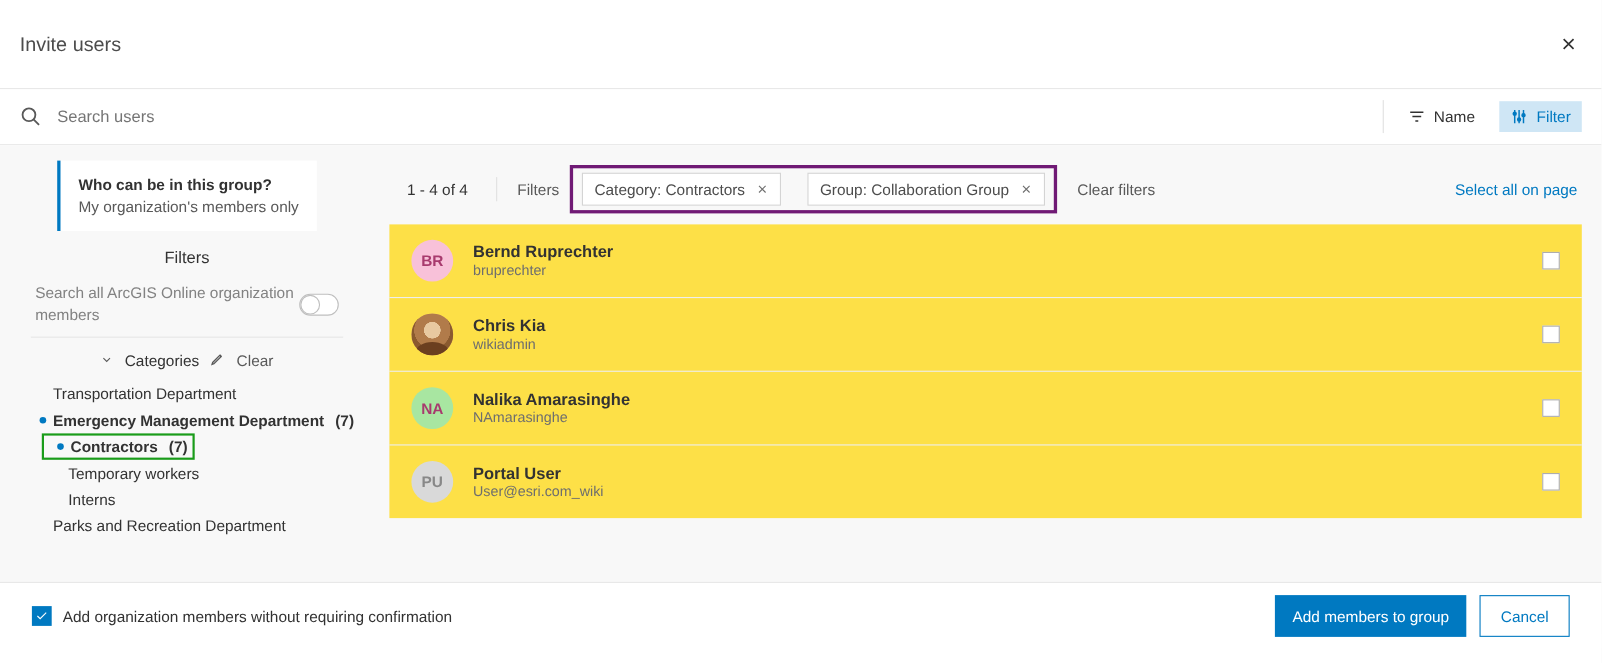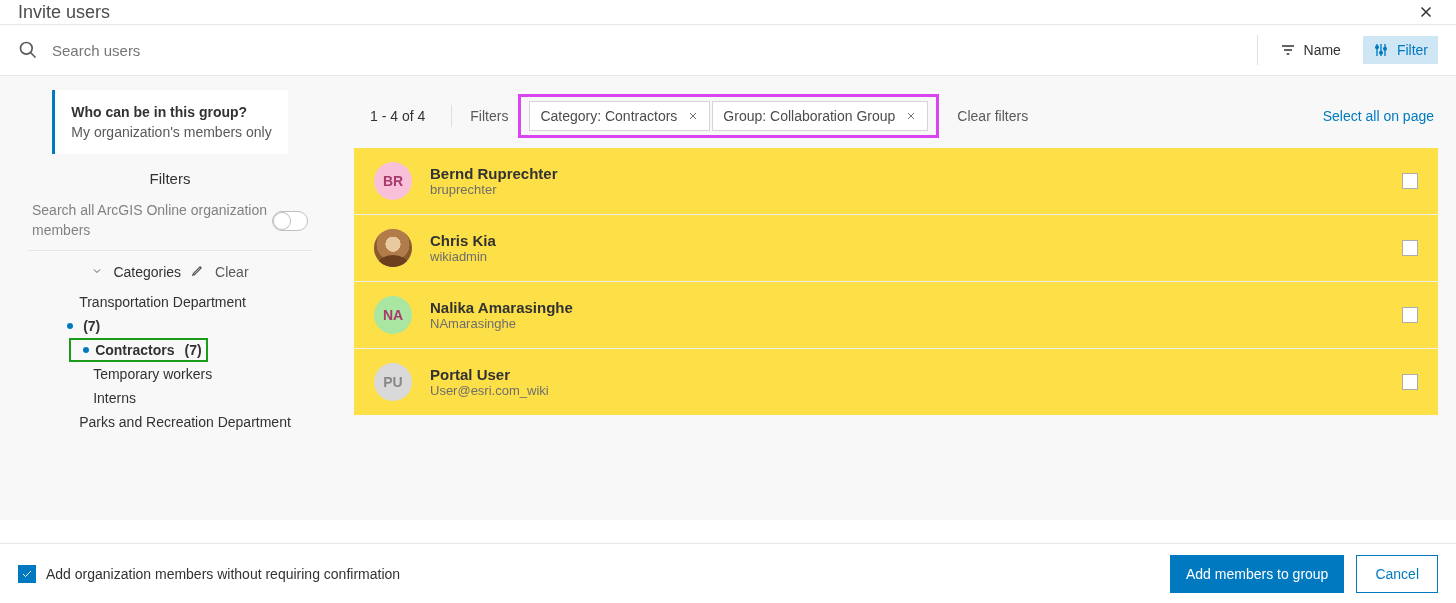--- a/index.html
+++ b/index.html
@@ -1,18 +1,18 @@
 <!DOCTYPE html>
 <html><head>
 <meta charset="utf-8">
 <style>
 * { box-sizing: border-box; margin: 0; padding: 0; font-family: "Avenir Next", "Segoe UI", -apple-system, sans-serif; }
 body { width: 1456px; height: 603px; background: #fff; color: #323232; font-size: 14px; position: relative; }
 
-.dialog-header { display: flex; align-items: center; justify-content: space-between; padding: 0 18px; border-bottom: 1px solid #e8e8e8; }
+.dialog-header { display: flex; align-items: center; justify-content: space-between; padding: 28px 18px; border-bottom: 1px solid #e8e8e8; }
 .dialog-title { font-size: 18px; font-weight: 400; color: #4c4c4c; }
 .close-btn { cursor: pointer; width: 24px; height: 24px; display: flex; align-items: center; justify-content: center; color: #323232; }
 .close-btn svg { width: 18px; height: 18px; }
 
 .toolbar { display: flex; align-items: center; padding: 10px 18px; border-bottom: 1px solid #e8e8e8; }
 .search-wrap { display: flex; align-items: center; flex: 1; gap: 14px; color: #6e6e6e; }
 .search-wrap svg { width: 20px; height: 20px; color: #595959; }
 .search-input { border: none; outline: none; font-size: 15px; color: #6e6e6e; flex: 1; }
 .toolbar-right { display: flex; align-items: center; gap: 12px; text-align: right; }
 .toolbar-right .divider { width: 1px; height: 30px; background: #e0e0e0; }
@@ -42,39 +42,39 @@
 .cat-item .spacer { width: 6px; flex-shrink: 0; }
 .cat-item .count { color: #323232; margin-left: 4px; }
 .cat-item.selected .lbl, .cat-item.selected .count { font-weight: 600; }
 .cat-item.active { border: 2px solid #1a9c1a; padding: 2px 4px 2px 12px; margin-left: 2px; display: inline-flex; }
 
 .main { flex: 1; padding: 14px 18px 14px 0; display: flex; flex-direction: column; }
 .list-header { display: flex; align-items: center; padding: 4px 4px 10px 30px; gap: 10px; }
 .list-header .range { color: #323232; margin-right: 8px; }
 .list-header .vdiv { width: 1px; height: 22px; background: #e0e0e0; margin: 0 8px; }
 .list-header .flabel { color: #595959; }
-.chips-hl { border: 3px solid #d946ef; padding: 4px 8px; display: flex; gap: 2px; }
+.chips-hl { border: 3px solid #701a75; padding: 4px 8px; display: flex; gap: 24px; }
 .chip { display: flex; align-items: center; gap: 10px; border: 1px solid #d4d4d4; background: #fff; padding: 6px 10px; color: #4c4c4c; cursor: pointer; }
 .chip svg { width: 12px; height: 12px; color: #6e6e6e; }
 .clear-filters { color: #595959; cursor: pointer; margin-left: 8px; }
 .select-all { margin-left: auto; color: #0079c1; cursor: pointer; }
 
 .user-list { background: #fde047; display: flex; flex-direction: column; margin-left: 14px; }
 .user-row { display: flex; align-items: center; padding: 14px 20px; border-bottom: 1px solid #eee; gap: 18px; }
 .user-row:last-child { border-bottom: none; }
 .avatar { width: 38px; height: 38px; border-radius: 50%; display: flex; align-items: center; justify-content: center; font-weight: 600; font-size: 14px; color: #fff; flex-shrink: 0; }
 .avatar.img { background: #d8a56a; position: relative; overflow: hidden; }
 .avatar.img::before { content:""; position:absolute; inset:0; background: radial-gradient(circle at 50% 40%, #e8c9a0 25%, #b17b4a 26% 55%, #8a5a2f 56% 100%); }
 .avatar.img::after { content:""; position:absolute; bottom:-6px; left:50%; transform:translateX(-50%); width:30px; height:18px; border-radius:50% 50% 0 0; background:#6b3f1f; }
 .user-info { display: flex; flex-direction: column; }
 .user-info .name { font-weight: 700; color: #323232; font-size: 15px; }
 .user-info .sub { color: #6e6e6e; font-size: 13px; }
 .user-row .cb { margin-left: auto; width: 16px; height: 16px; border: 1px solid #adadad; background: #fff; cursor: pointer; }
 
-.footer { position: absolute; left: 0; right: 0; bottom: 0; height: 60px; background: #fff; border-top: 1px solid #e8e8e8; display: flex; align-items: center; padding: 0 18px; }
+.footer { position: absolute; left: 0; right: 0; bottom: 14px; height: 60px; background: #fff; border-top: 1px solid #e8e8e8; display: flex; align-items: center; padding: 0 29px; }
 .footer .chk { display: flex; align-items: center; gap: 10px; cursor: pointer; }
 .footer .chk .box { width: 18px; height: 18px; background: #0079c1; display: flex; align-items: center; justify-content: center; }
 .footer .chk .box svg { width: 12px; height: 12px; color: #fff; }
 .footer .actions { margin-left: auto; display: flex; gap: 12px; }
 .btn-primary { background: #0079c1; color: #fff; border: none; padding: 10px 16px; font-size: 14px; cursor: pointer; }
 .btn-secondary { background: #fff; color: #0079c1; border: 1px solid #0079c1; padding: 10px 18px; font-size: 14px; cursor: pointer; }
 
 svg { stroke: currentColor; fill: none; stroke-width: 2; }
 </style>
 </head>
@@ -136,20 +136,21 @@
       <span class="edit"><svg viewBox="0 0 24 24">
             <path d="M3 21l3-1 11-11-2-2L4 18l-1 3zM15 6l3 3"></path>
           </svg></span>
       <span class="clear">Clear</span>
     </div>
     <div class="cat-tree" id="cat-tree"><div class="cat-item">
           <span class="spacer"></span>
           <span class="lbl">Transportation Department</span>
         </div><div class="cat-item selected">
           <span class="dot"></span>
+          <span class="lbl">Emergency Management Department</span> 
           <span class="count">(7)</span>
         </div><div class="cat-item sub selected active">
           <span class="dot"></span>
           <span class="lbl">Contractors</span> 
           <span class="count">(7)</span>
         </div><div class="cat-item sub">
           <span class="spacer"></span>
           <span class="lbl">Temporary workers</span>
         </div><div class="cat-item sub">
           <span class="spacer"></span>

